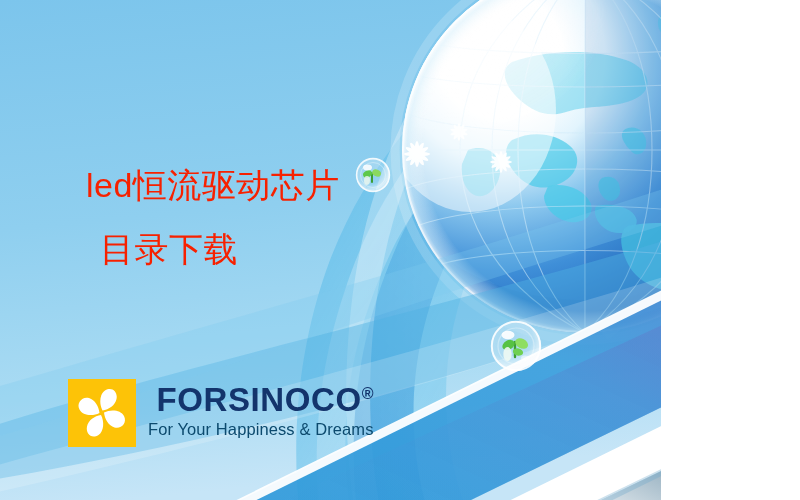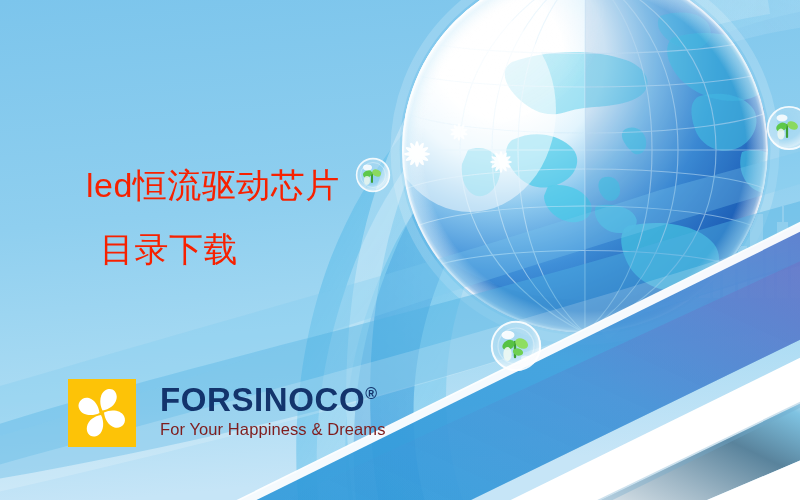--- a/index.html
+++ b/index.html
@@ -2,21 +2,21 @@
 <html><head>
 <meta charset="utf-8">
 <style>
   html, body {
     margin: 0;
     padding: 0;
     background: #ffffff;
   }
   #stage {
     position: relative;
-    width: 800px;
+    width: 661px;
     height: 500px;
     overflow: hidden;
     font-family: "Liberation Sans", sans-serif;
     background: #8ecdee;
   }
   #bg-svg {
     position: absolute;
     left: 0; top: 0;
     width: 800px;
     height: 500px;
@@ -52,42 +52,43 @@
   }
   .logo-mark {
     width: 68px;
     height: 68px;
     background: #fdc307;
     flex: 0 0 auto;
     position: relative;
   }
   .logo-mark svg { display: block; }
   .logo-words {
-    margin-left: 24px;
+    margin-left: 12px;
     display: flex;
     flex-direction: column;
     justify-content: flex-start;
     padding-top: 4px;
+    align-items: flex-end;
   }
   .brand-name {
     color: #13346c;
     font-size: 33px;
     font-weight: bold;
     letter-spacing: 0.6px;
     line-height: 1;
     white-space: nowrap;
     font-family: "Liberation Sans", sans-serif;
   }
   .brand-name .reg {
     font-size: 16px;
     vertical-align: super;
     letter-spacing: 0;
   }
   .brand-tagline {
-    color: #7f1d1d;
+    color: #0c4a6e;
     font-size: 16.5px;
     font-weight: normal;
     letter-spacing: 0.1px;
     margin-top: 4px;
     white-space: nowrap;
     font-family: "Liberation Sans", sans-serif;
   }
 </style>
 </head>
 <body>

